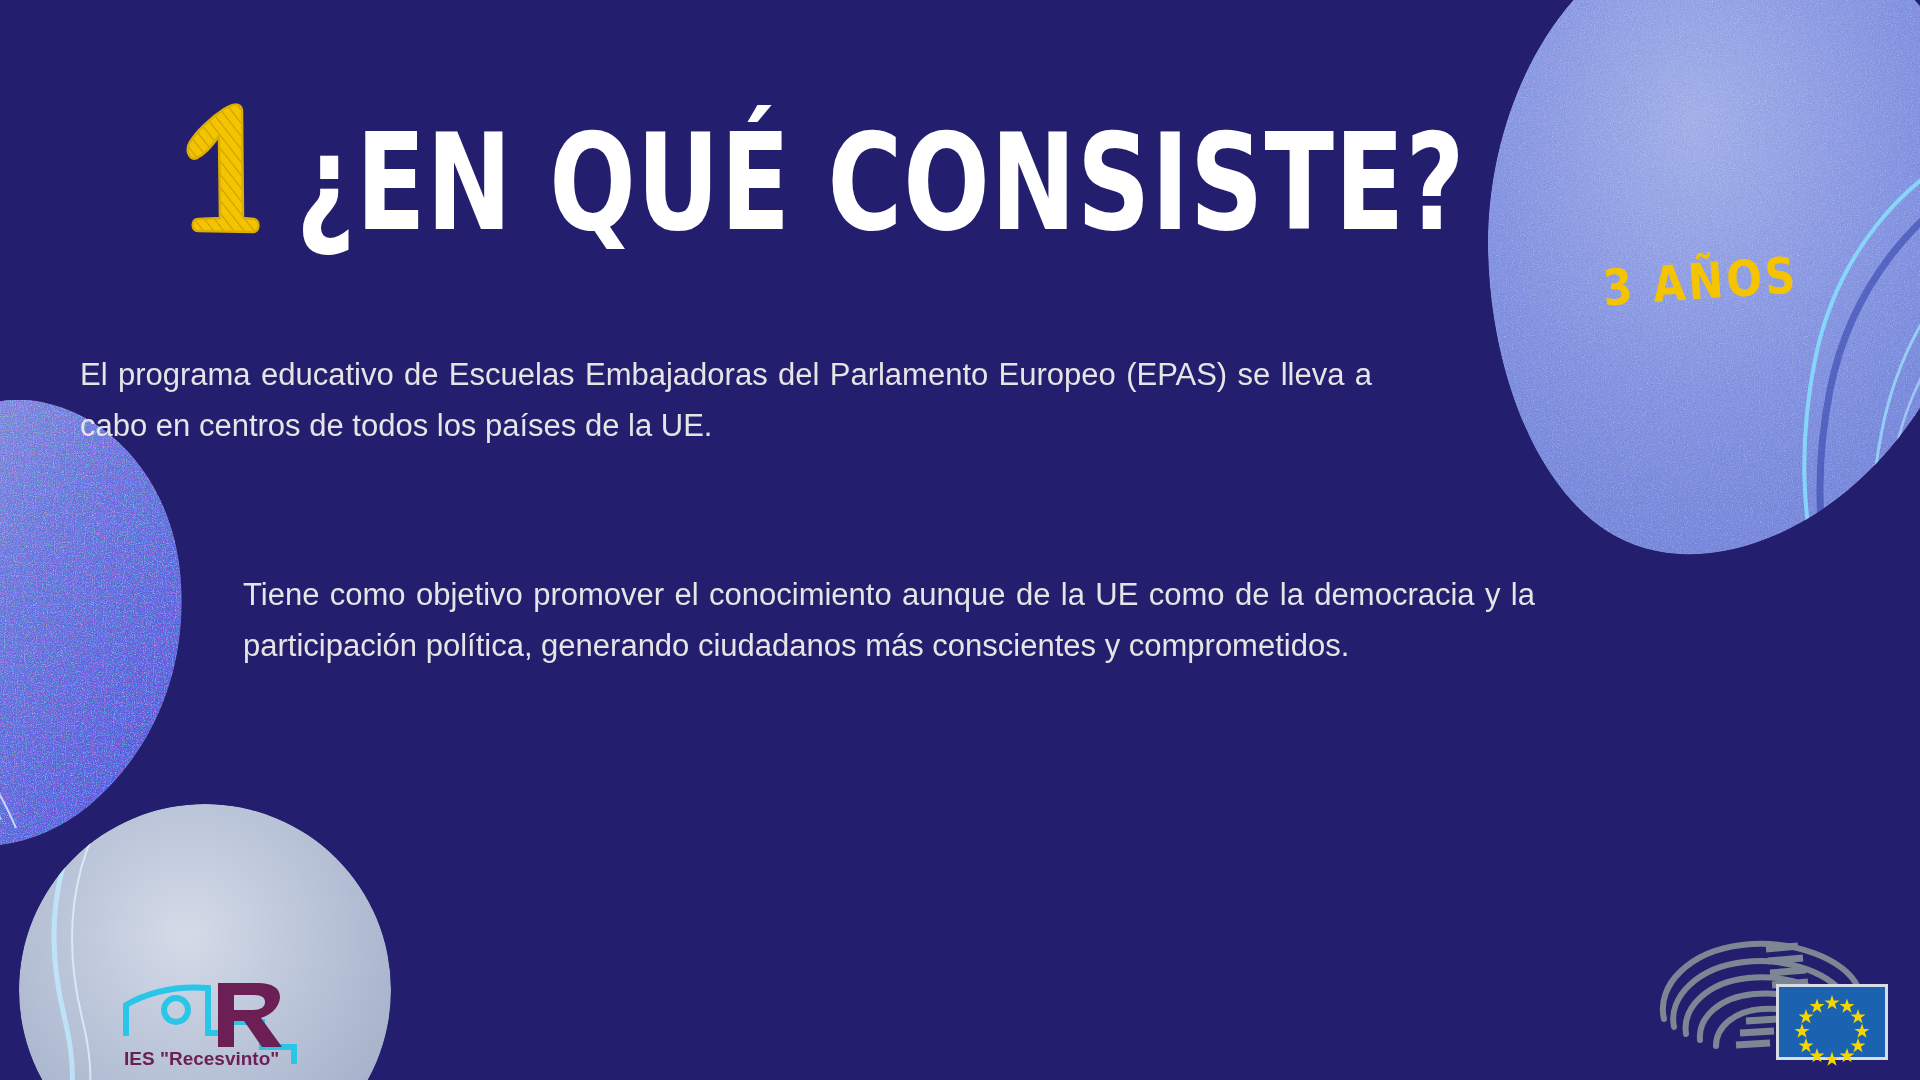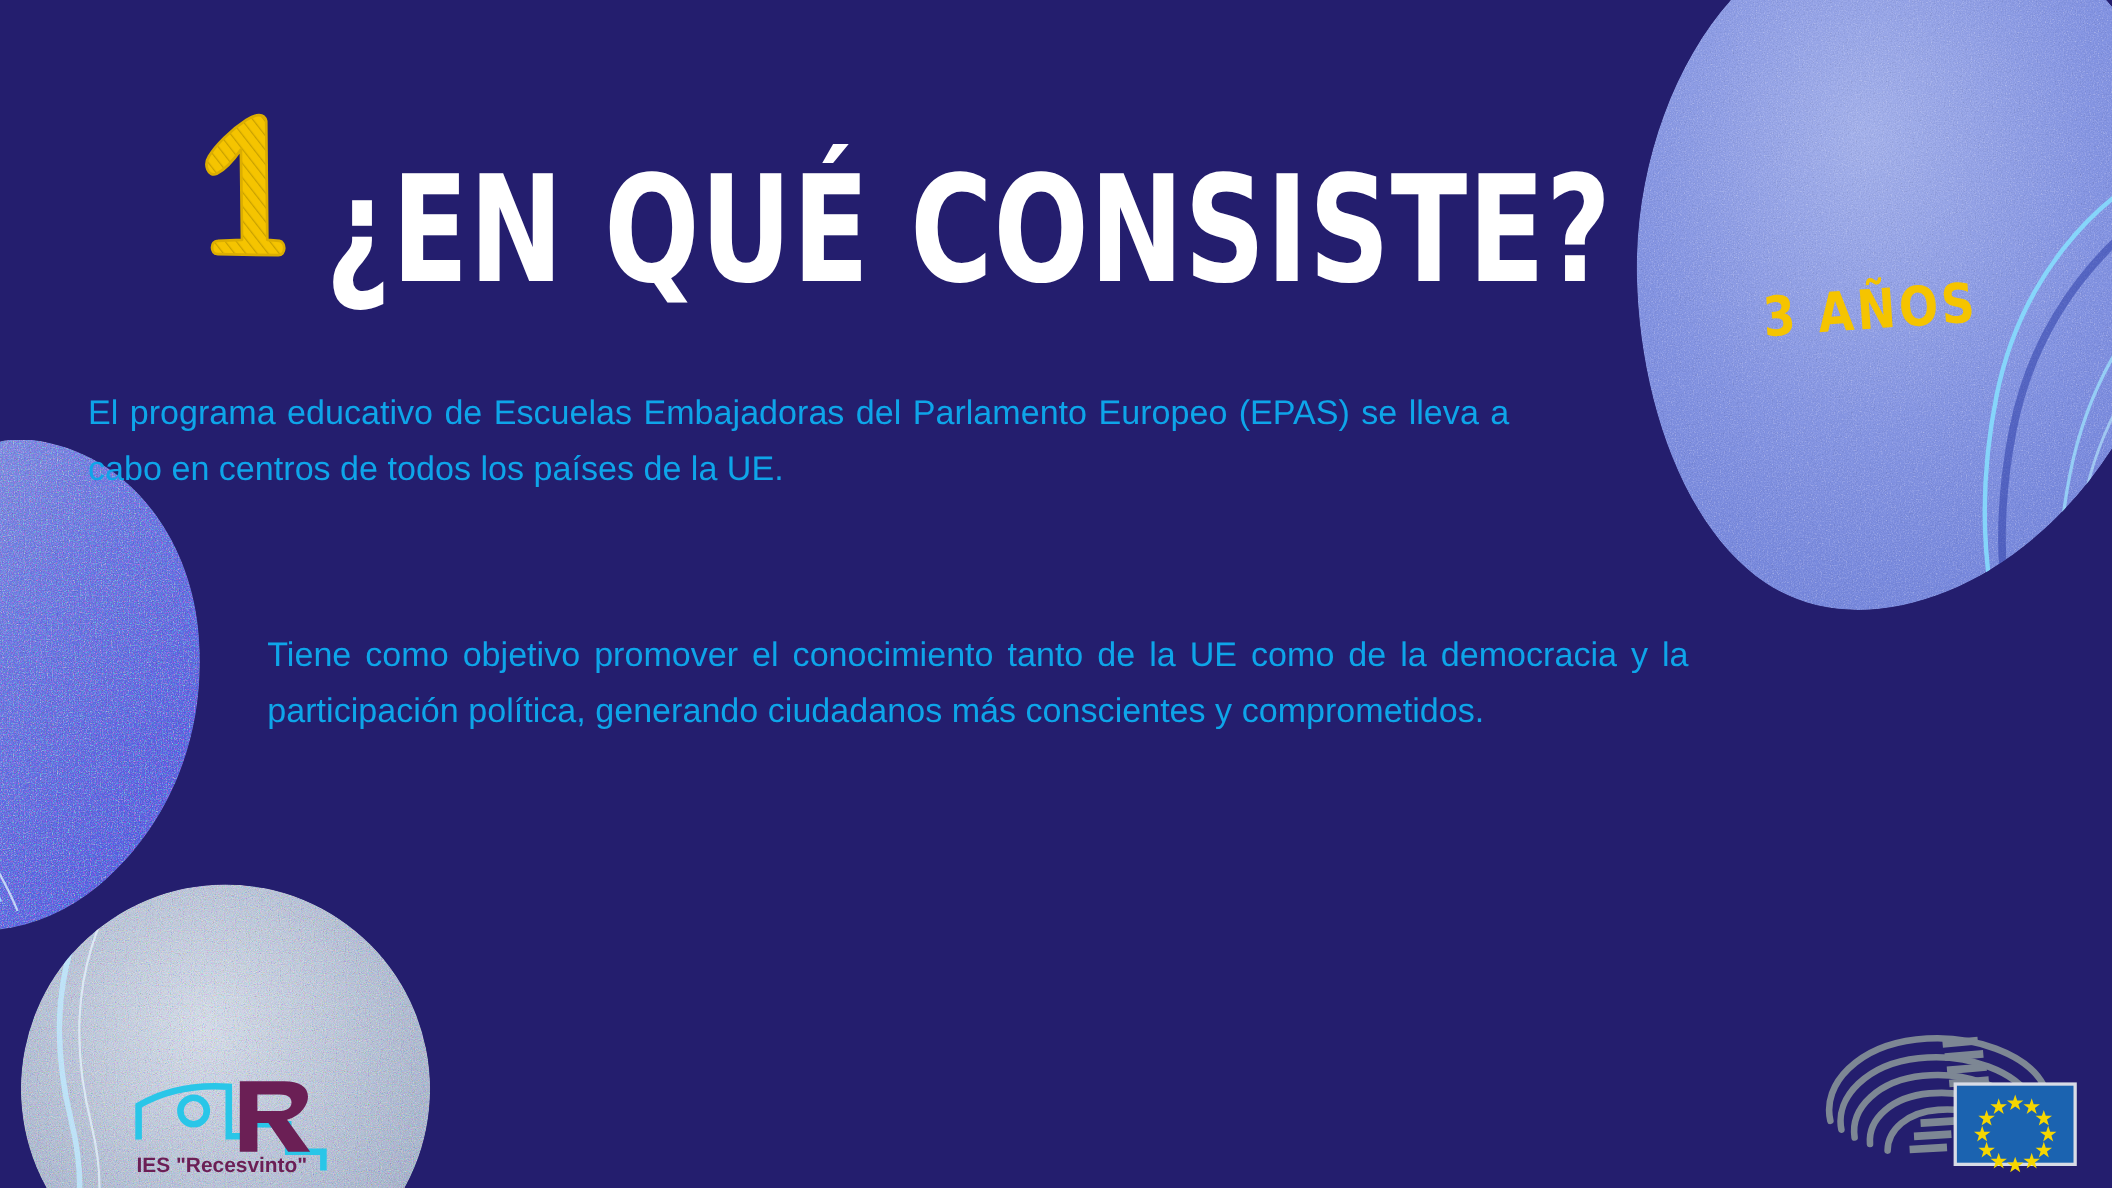--- a/index.html
+++ b/index.html
@@ -42,21 +42,21 @@
     width: 400px;
     height: 400px;
   }
 
   
   #title-row {
     position: absolute;
     left: 170px;
     top: 88px;
     display: flex;
-    align-items: flex-end;
+    align-items: center;
     gap: 34px;
   }
   #slide-number {
     width: 92px;
     height: 150px;
     flex: 0 0 auto;
     margin-top: 10px;
   }
   #title-text {
     color: #ffffff;
@@ -81,21 +81,21 @@
     letter-spacing: 3px;
     font-family: "DejaVu Sans", sans-serif;
     transform: rotate(-4deg) scaleY(1.18);
     transform-origin: left center;
     white-space: nowrap;
   }
 
   
   .para {
     position: absolute;
-    color: #0ea5e9;
+    color: #e5e5e5;
     font-size: 31px;
     line-height: 1.63;
     text-align: justify;
     font-family: "Liberation Sans", sans-serif;
     font-weight: 300;
   }
   #para-1 { left: 80px;  top: 350px; width: 1292px; }
   #para-2 { left: 243px; top: 570px; width: 1292px; }
   #para-3 { left: 430px; top: 805px; width: 1292px; }
   .para p { margin: 0; }
@@ -224,21 +224,21 @@
     <div id="title-text">¿EN QUÉ CONSISTE?</div>
   </div>
 
   <div id="years-badge">3 AÑOS</div>
 
   <div class="para" id="para-1">
     <p>El programa educativo de Escuelas Embajadoras del Parlamento Europeo (EPAS) se lleva a cabo en centros de todos los países de la UE.</p>
   </div>
 
   <div class="para" id="para-2">
-    <p>Tiene como objetivo promover el conocimiento tanto de la UE como de la democracia y la participación política, generando ciudadanos más conscientes y comprometidos.</p>
+    <p>Tiene como objetivo promover el conocimiento aunque de la UE como de la democracia y la participación política, generando ciudadanos más conscientes y comprometidos.</p>
   </div>
 
 
   <svg id="school-logo" viewBox="0 0 200 95">
 
     <path d="M 14 58 L 14 30 C 40 15 68 11 96 13 L 96 58 L 116 58 L 116 47
              L 150 47 L 150 72 L 182 72 L 182 86" fill="none" stroke="#29c6e8" stroke-width="6" stroke-linejoin="miter" stroke-linecap="square"></path>
     <circle cx="64" cy="35" r="12" fill="none" stroke="#29c6e8" stroke-width="6"></circle>
 
     <g fill="#6b1f55">

